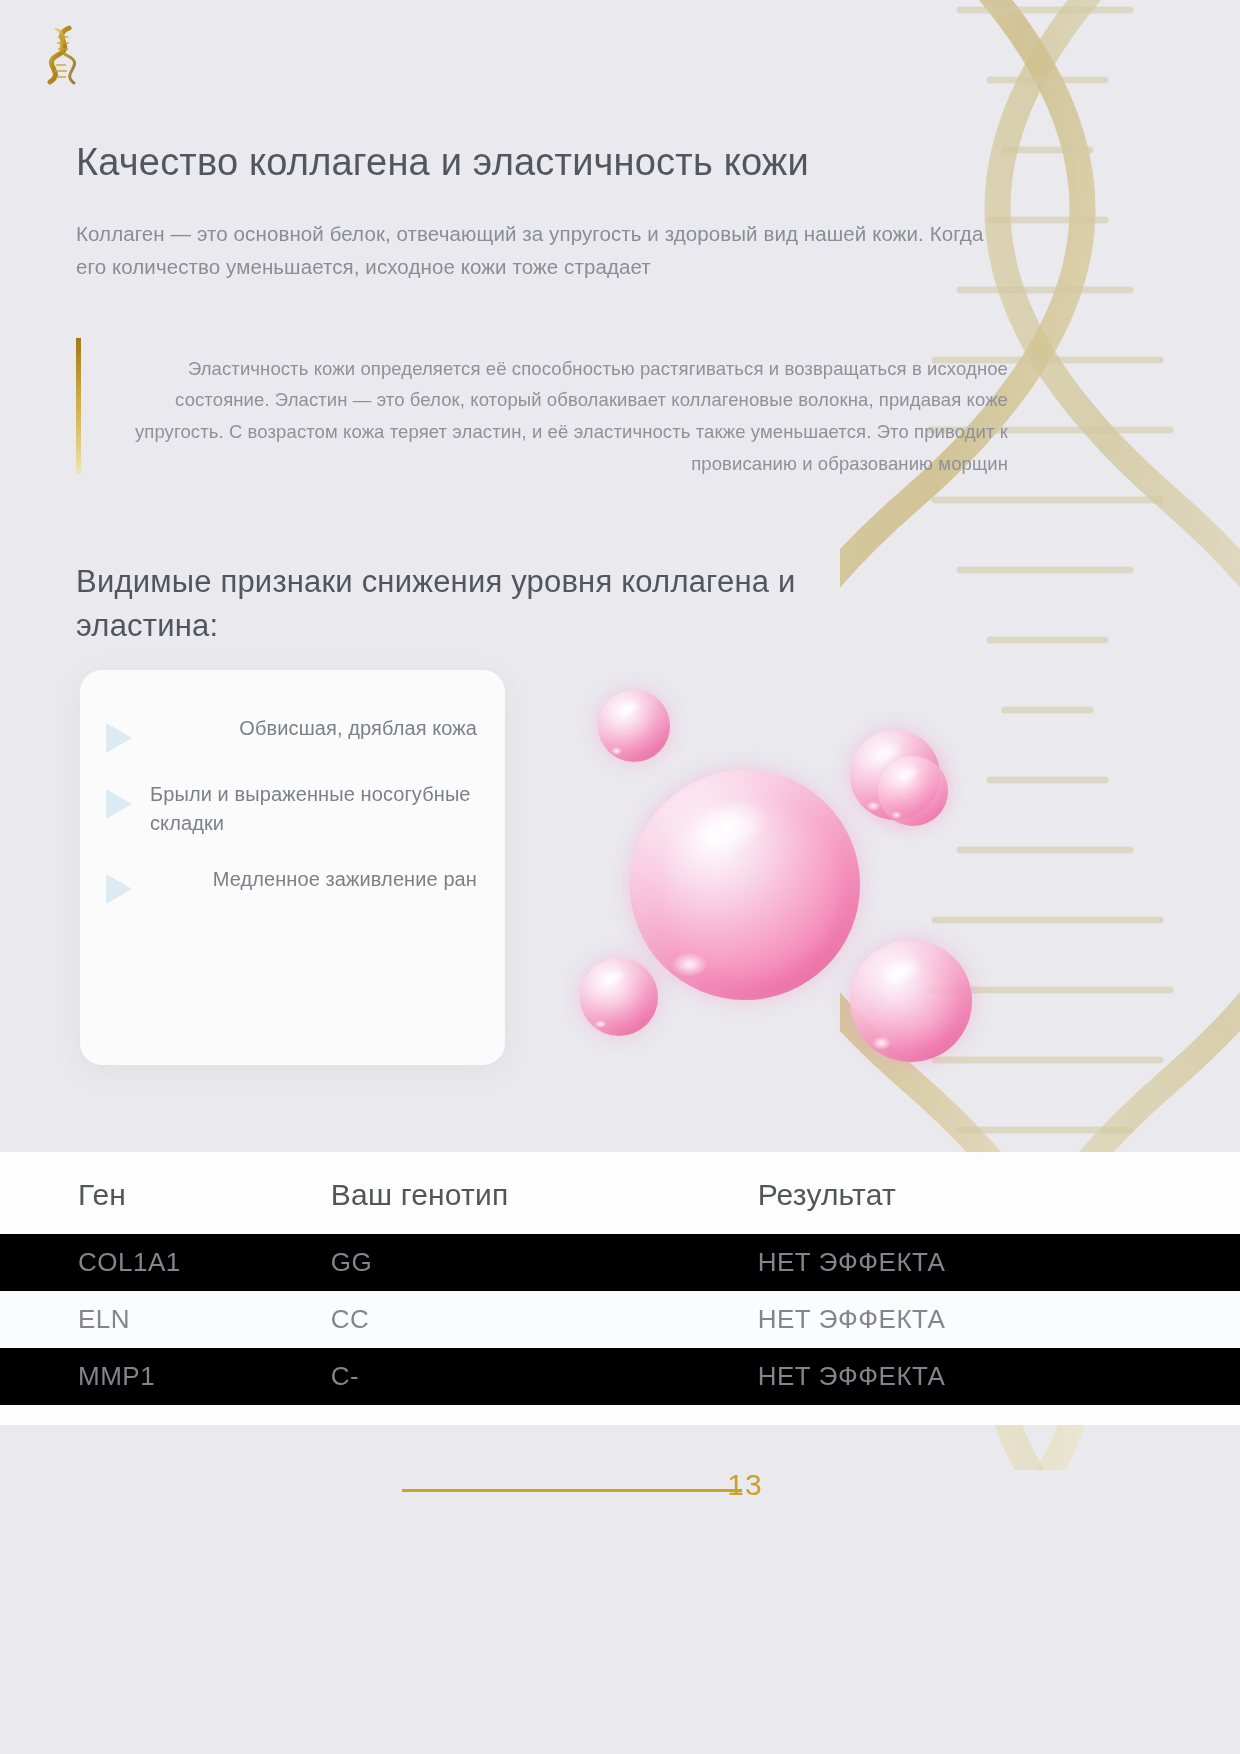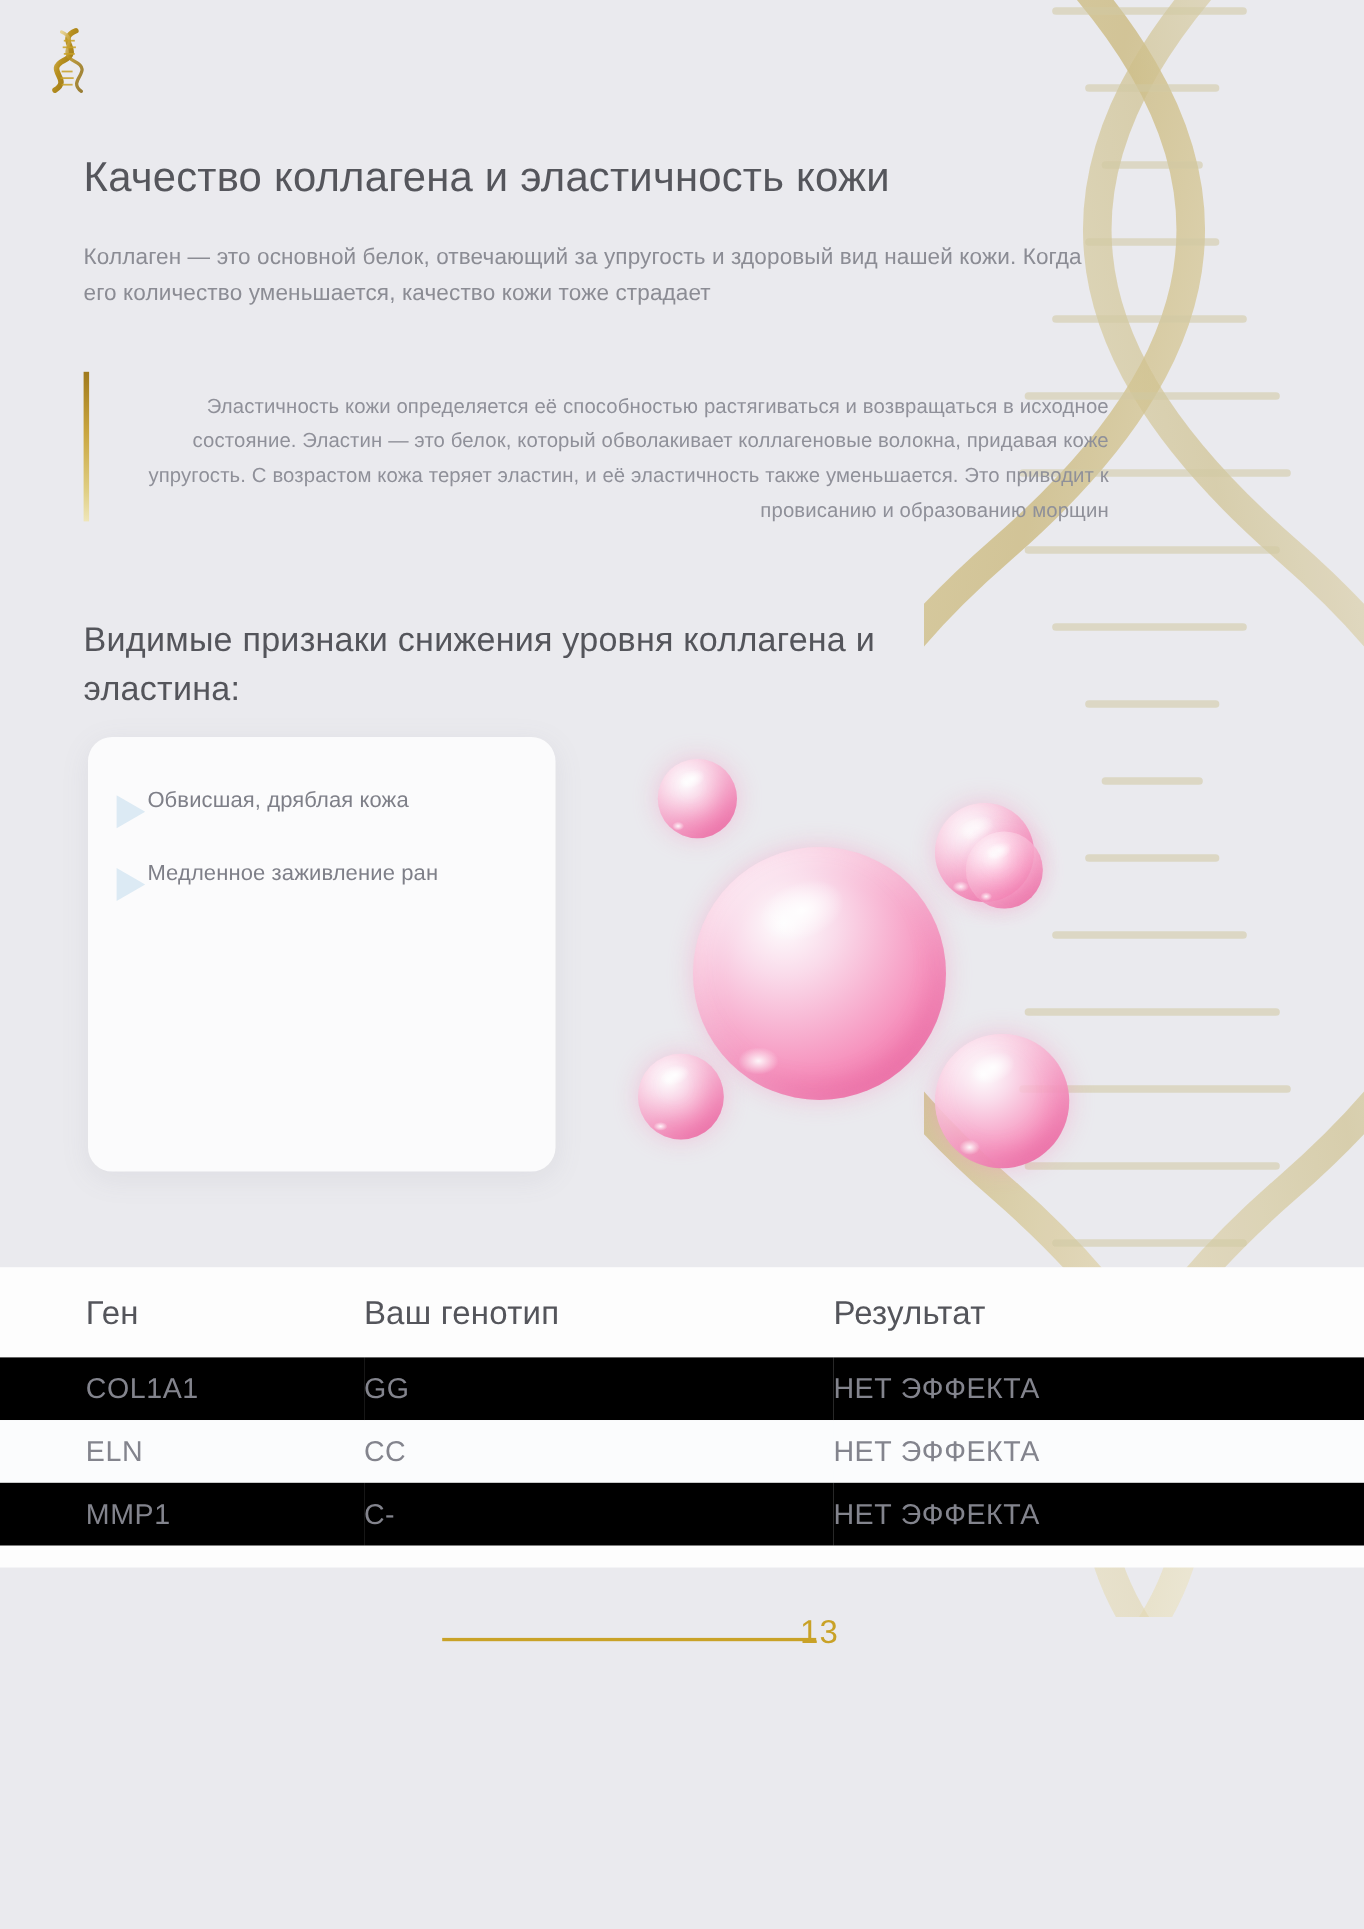--- a/index.html
+++ b/index.html
@@ -87,21 +87,21 @@
   
   .card{
     position:absolute;left:80px;top:670px;width:425px;height:395px;
     background:#fbfbfc;border-radius:22px;
     box-shadow:0 6px 26px rgba(120,120,140,.10);
   }
   .card-list{
     padding:44px 28px 0 26px;
     display:flex;flex-direction:column;gap:27px;
   }
-  .li{display:flex;align-items:flex-start;gap:2px;}
+  .li{display:flex;align-items:flex-start;gap:18px;justify-content:space-between;}
   .li-arrow{
     flex:0 0 auto;margin-top:9px;
     width:0;height:0;
     border-top:15px solid transparent;
     border-bottom:15px solid transparent;
     border-left:26px solid #dceaf4;
   }
   .li-text{
     font-size:20px;font-weight:300;color:#7e7f88;line-height:1.45;
     letter-spacing:.1px;
@@ -209,34 +209,38 @@
     <line x1="21" y1="19" x2="33" y2="19"></line>
     <line x1="22" y1="25" x2="32" y2="25"></line>
     <line x1="20" y1="41" x2="30" y2="41"></line>
     <line x1="19" y1="47" x2="31" y2="47"></line>
     <line x1="20" y1="53" x2="30" y2="53"></line>
   </g>
 </svg>
 
 <h1 class="page-title">Качество коллагена и эластичность кожи</h1>
 
-<p class="intro">Коллаген — это основной белок, отвечающий за упругость и здоровый вид нашей кожи. Когда его количество уменьшается, качество кожи тоже страдает</p>
+<p class="intro">Коллаген — это основной белок, отвечающий за упругость и здоровый вид нашей кожи. Когда его количество уменьшается, исходное кожи тоже страдает</p>
 
 <div class="quote">
   <div class="quote-bar"></div>
   <p class="quote-text">Эластичность кожи определяется её способностью растягиваться и возвращаться в исходное состояние. Эластин — это белок, который обволакивает коллагеновые волокна, придавая коже упругость. С возрастом кожа теряет эластин, и её эластичность также уменьшается. Это приводит к провисанию и образованию морщин</p>
 </div>
 
 <h2 class="section-title">Видимые признаки снижения уровня коллагена и эластина:</h2>
 
 <div class="card">
   <div class="card-list">
     <div class="li">
       <span class="li-arrow"></span>
       <span class="li-text">Обвисшая, дряблая кожа</span>
+    </div>
+    <div class="li">
+      <span class="li-arrow"></span>
+      <span class="li-text">Брыли и выраженные носогубные складки</span>
     </div>
     <div class="li">
       <span class="li-arrow"></span>
       <span class="li-text">Медленное заживление ран</span>
     </div>
   </div>
 </div>
 
 <div class="table-wrap">
   <table class="tbl">

